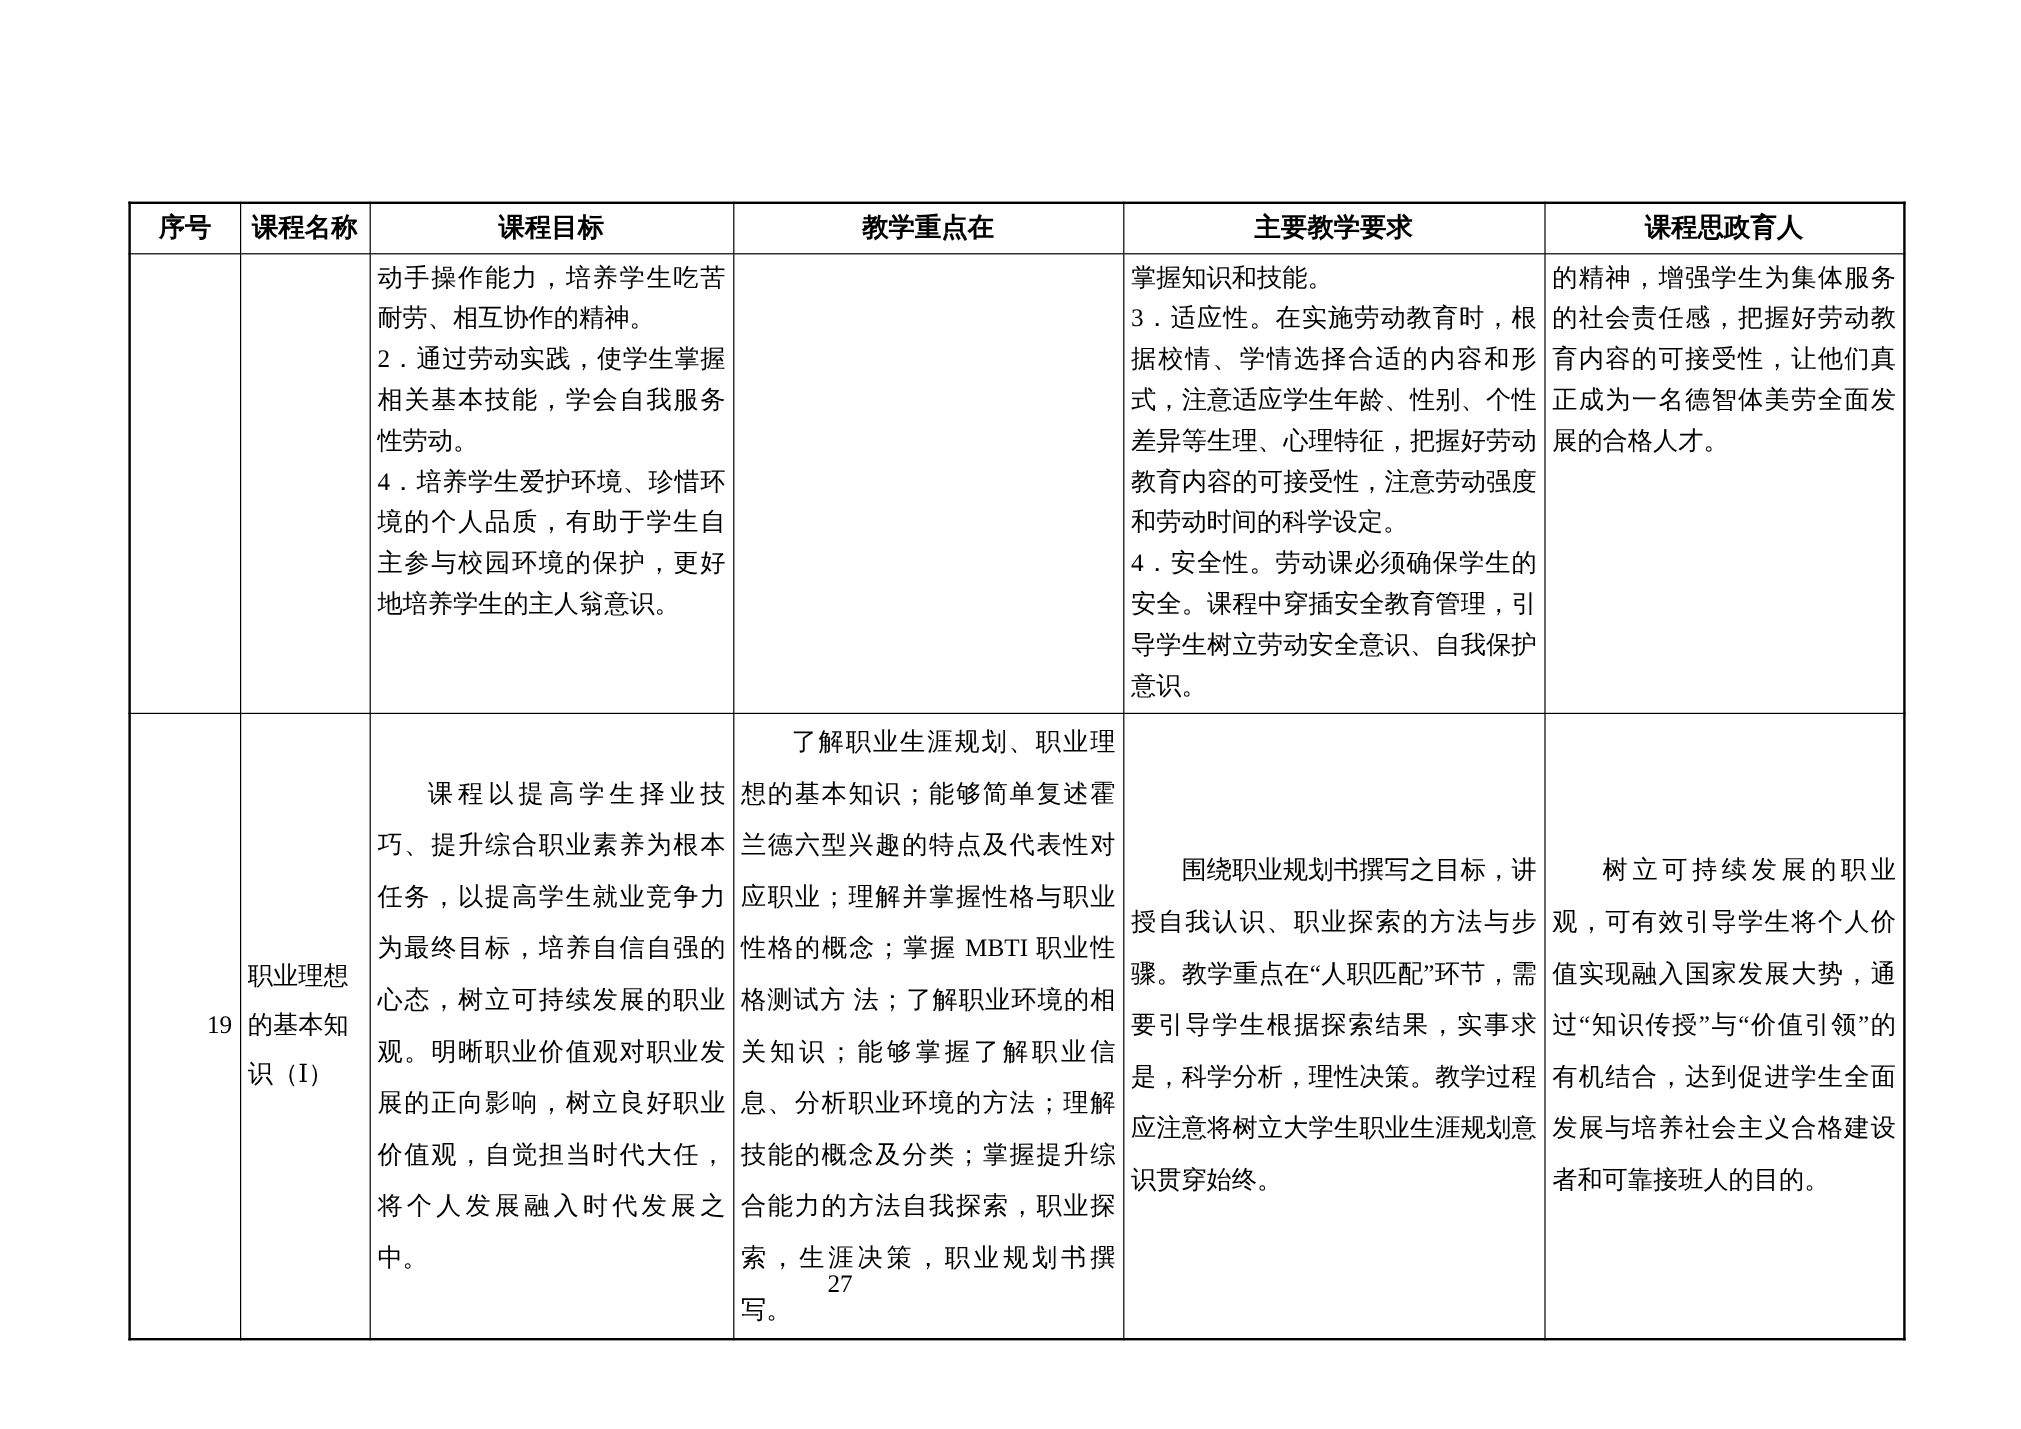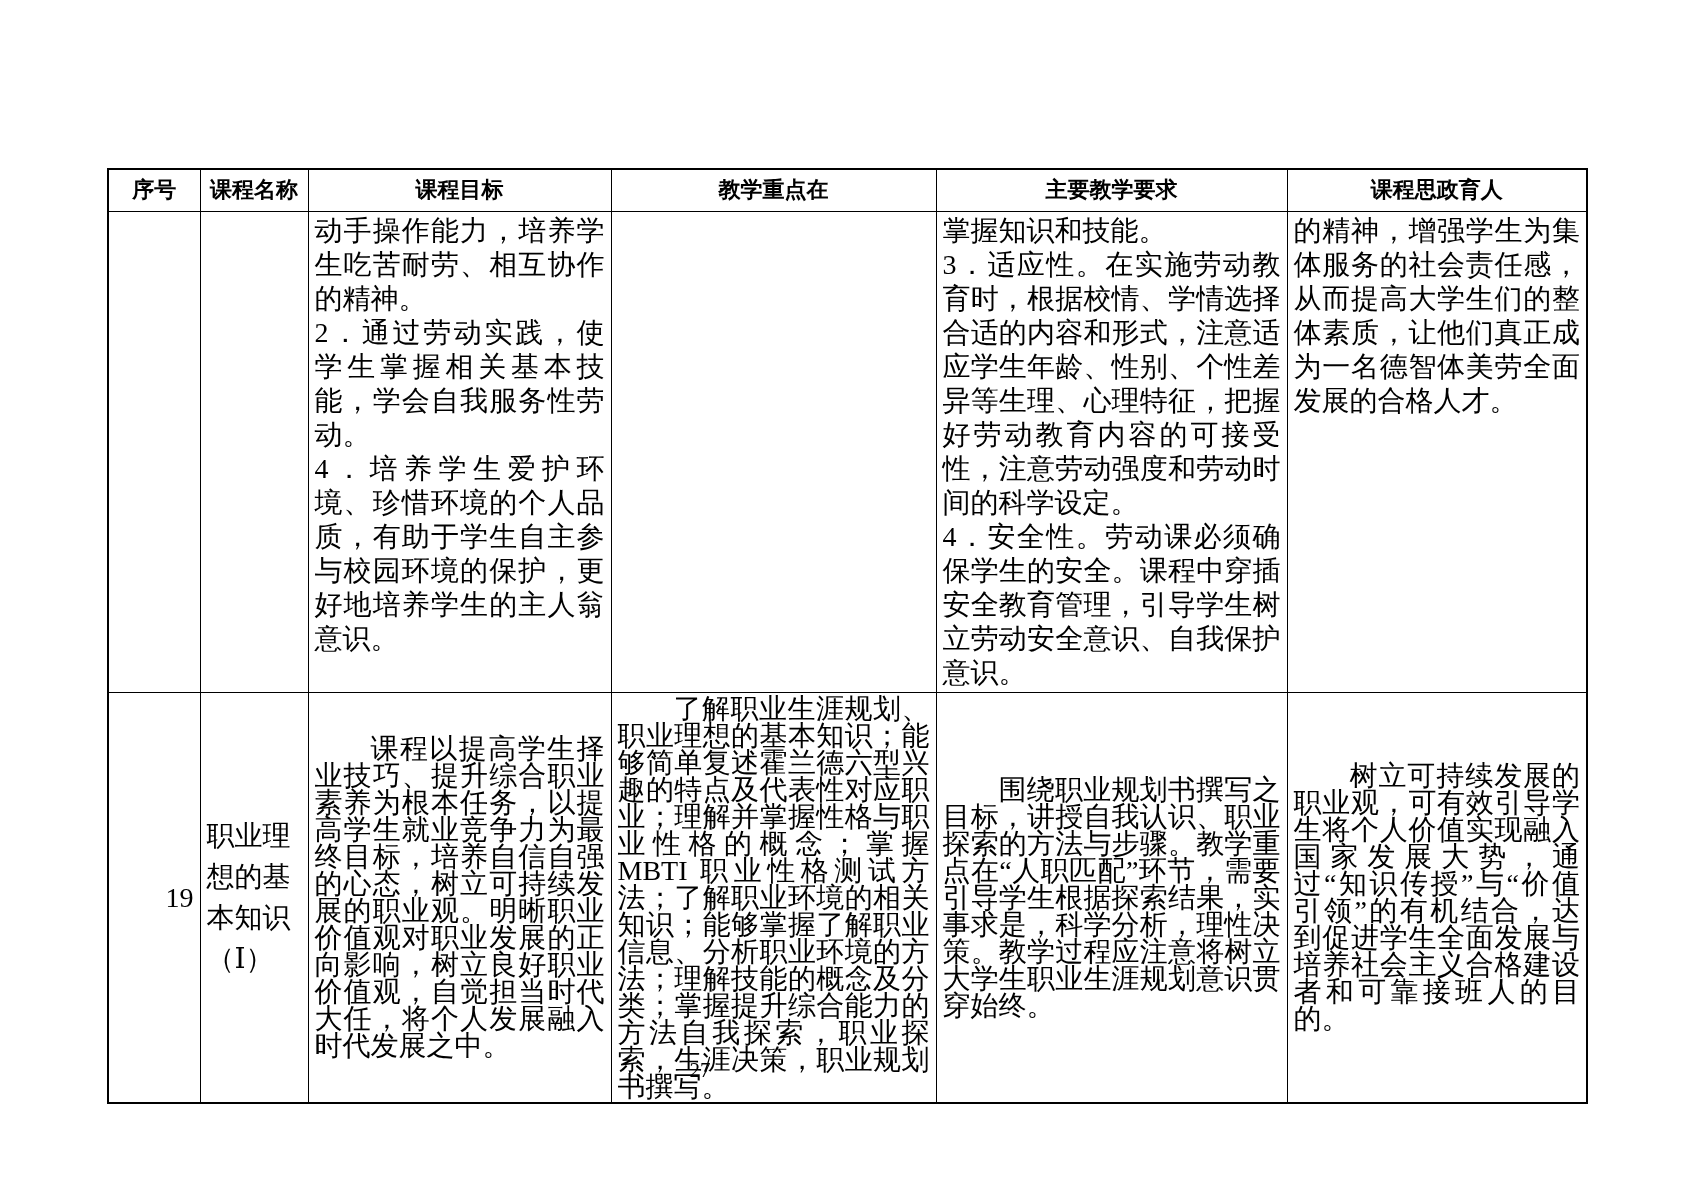--- a/index.html
+++ b/index.html
@@ -22,35 +22,35 @@
     width: 1479px;
     border-collapse: collapse;
     table-layout: fixed;
     border: 2px solid #000;
     padding-left: 44px;
   }
   .course-table th, .course-table td {
     border: 1px solid #000;
     vertical-align: top;
     padding: 2px 6px;
-    font-size: 28px;
+    font-size: 21px;
     overflow: hidden;
   }
   .course-table thead th {
     font-size: 22px;
     font-weight: bold;
     text-align: center;
     vertical-align: middle;
     height: 42px;
     padding: 0 2px;
   }
   tr.row-1 { height: 383px; }
   tr.row-2 { height: 375px; }
   .row-1 td { line-height: 34px; }
-  .row-2 td { line-height: 27px; }
+  .row-2 td { line-height: 43px; }
   .course-table p { margin: 0; text-align: justify; }
   .indent { text-indent: 2em; }
   .va-mid { vertical-align: middle !important; margin-top: 44px; }
   .seq-cell { text-align: right; font-size: 21px; }
   .name-cell { font-size: 21px; line-height: 41px !important; }
   .page-number {
     position: absolute;
     left: 0; top: 1058px;
     width: 1400px;
     text-align: center;
@@ -90,21 +90,21 @@
           <p>2．通过劳动实践，使学生掌握相关基本技能，学会自我服务性劳动。</p>
           <p>4．培养学生爱护环境、珍惜环境的个人品质，有助于学生自主参与校园环境的保护，更好地培养学生的主人翁意识。</p>
         </td>
         <td></td>
         <td>
           <p>掌握知识和技能。</p>
           <p>3．适应性。在实施劳动教育时，根据校情、学情选择合适的内容和形式，注意适应学生年龄、性别、个性差异等生理、心理特征，把握好劳动教育内容的可接受性，注意劳动强度和劳动时间的科学设定。</p>
           <p>4．安全性。劳动课必须确保学生的安全。课程中穿插安全教育管理，引导学生树立劳动安全意识、自我保护意识。</p>
         </td>
         <td>
-          <p>的精神，增强学生为集体服务的社会责任感，从而提高大学生们的整体素质，让他们真正成为一名德智体美劳全面发展的合格人才。</p>
+          <p>的精神，增强学生为集体服务的社会责任感，把握好劳动教育内容的可接受性，让他们真正成为一名德智体美劳全面发展的合格人才。</p>
         </td>
       </tr>
       <tr class="row-2">
         <td class="seq-cell va-mid">19</td>
         <td class="name-cell va-mid">职业理想的基本知识（Ⅰ）</td>
         <td class="va-mid">
           <p class="indent">课程以提高学生择业技巧、提升综合职业素养为根本任务，以提高学生就业竞争力为最终目标，培养自信自强的心态，树立可持续发展的职业观。明晰职业价值观对职业发展的正向影响，树立良好职业价值观，自觉担当时代大任，将个人发展融入时代发展之中。</p>
         </td>
         <td>
           <p class="indent">了解职业生涯规划、职业理想的基本知识；能够简单复述霍兰德六型兴趣的特点及代表性对应职业；理解并掌握性格与职业性格的概念；掌握 MBTI 职业性格测试方 法；了解职业环境的相关知识；能够掌握了解职业信息、分析职业环境的方法；理解技能的概念及分类；掌握提升综合能力的方法自我探索，职业探索，生涯决策，职业规划书撰写。</p>

